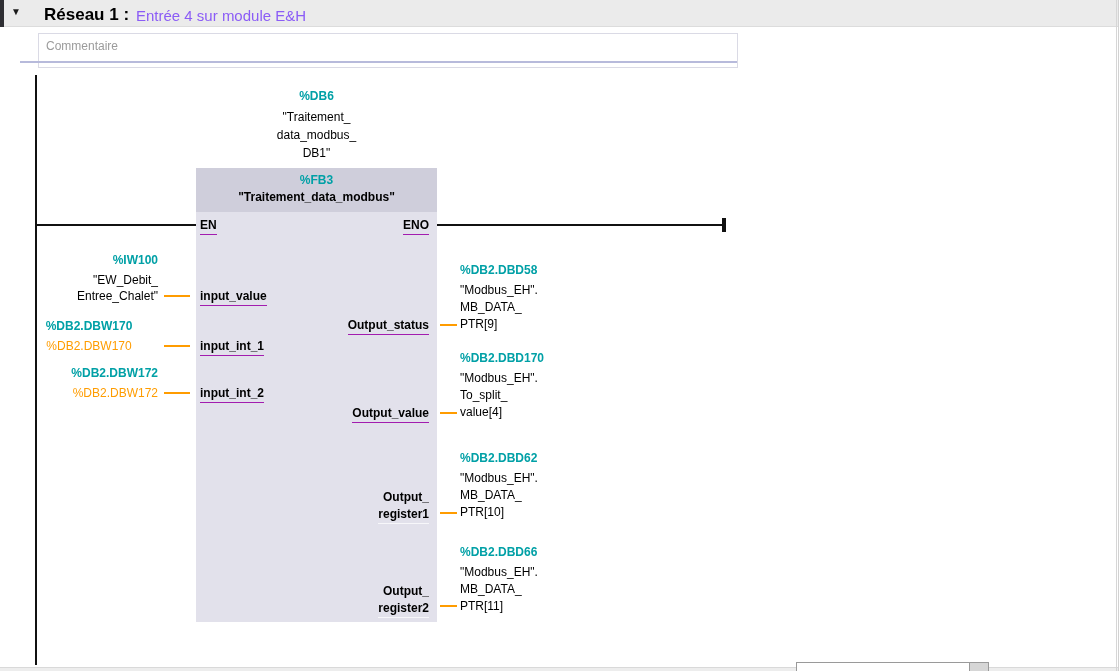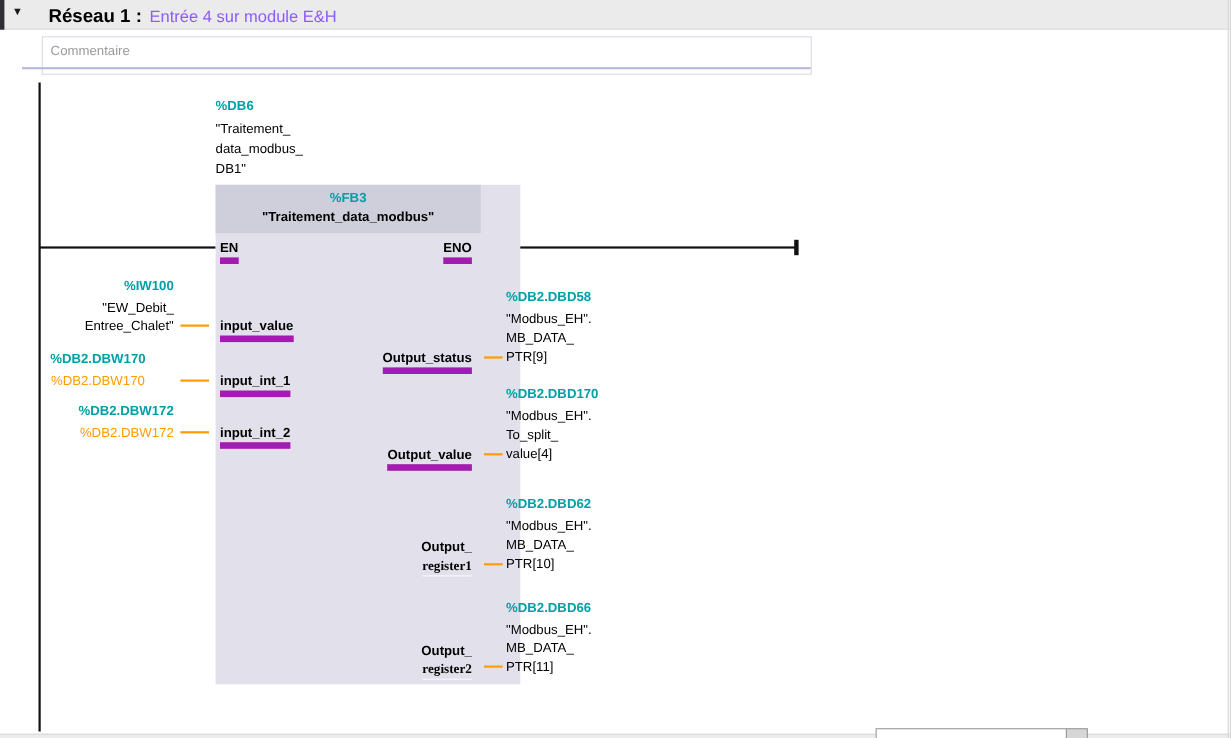--- a/index.html
+++ b/index.html
@@ -37,45 +37,45 @@
   .dash { position:absolute; height:2px; background:#ff9c00; }
   .dash-in1 { left:164px; top:295px; width:26px; }
   .dash-in2 { left:164px; top:345px; width:26px; }
   .dash-in3 { left:164px; top:392px; width:26px; }
   .dash-out1 { left:440px; top:324px; width:17px; }
   .dash-out2 { left:440px; top:412px; width:17px; }
   .dash-out3 { left:440px; top:512px; width:17px; }
   .dash-out4 { left:440px; top:605px; width:17px; }
 
   
-  .db-label { position:absolute; left:196px; top:88px; width:241px; text-align:left; font-size:12px; cursor:pointer; }
+  .db-label { position:absolute; left:196px; top:88px; width:241px; text-align:center; font-size:12px; cursor:pointer; }
   .addr { color:#00a0a6; font-weight:bold; }
   .db-label .addr { display:block; line-height:16px; margin-bottom:4px; }
   .db-label .nm { display:block; line-height:18px; color:#000; }
 
   
-  .fb-block { position:absolute; left:196px; top:168px; width:277px; height:454px; background:#e2e1eb; }
+  .fb-block { position:absolute; left:196px; top:168px; width:241px; height:454px; background:#e2e1eb; }
   .fb-header { position:absolute; left:0; top:0; width:241px; height:44px; background:#cfcedb; text-align:center; }
   .fb-header .addr { display:block; font-size:12px; line-height:16px; margin-top:4px; }
   .fb-header .fb-name { display:block; font-size:12px; font-weight:bold; color:#000; line-height:18px; }
 
   .pin { position:absolute; font-size:12px; color:#000; font-weight:600; line-height:16px; cursor:pointer; }
-  .pin span { display:inline-block; border-bottom:6px solid #a21caf; padding-bottom:1px; }
+  .pin span { display:inline-block; border-bottom:1px solid #a21caf; padding-bottom:1px; }
   .pin-right { left:196px; width:233px; text-align:right; }
   .pin-en  { left:200px; top:217px; }
   .pin-eno { top:217px; }
   .pin-ival { left:200px; top:288px; }
   .pin-i1   { left:200px; top:338px; }
   .pin-i2   { left:200px; top:385px; }
   .pin-ostat { top:317px;padding-left:18px; }
   .pin-oval  { top:405px; }
   .pin-oreg1 { top:489px; }
   .pin-oreg2 { top:583px; }
   .pin .l { display:block; border-bottom:none;margin-left:47px; }
-  .pin .l:last-child span { border-bottom:1px solid #f7f7fa;font-family:Liberation Serif, serif; }
+  .pin .l:last-child span { border-bottom:1px solid #f7f7fa; }
 
   
   .op { position:absolute; font-size:12px; color:#000; }
   .op .addr { display:block; line-height:16px; margin-bottom:4px; }
   .op .ln { display:block; line-height:16px; }
   .op-in { left:20px; width:140px; text-align:right; padding-right:2px; cursor:pointer; }
   .op-in-1 { top:252px; }
   .op-in-2 { top:318px;text-align:center; }
   .op-in-3 { top:365px;text-align:right; }
   .orange { color:#ff9c00; }

